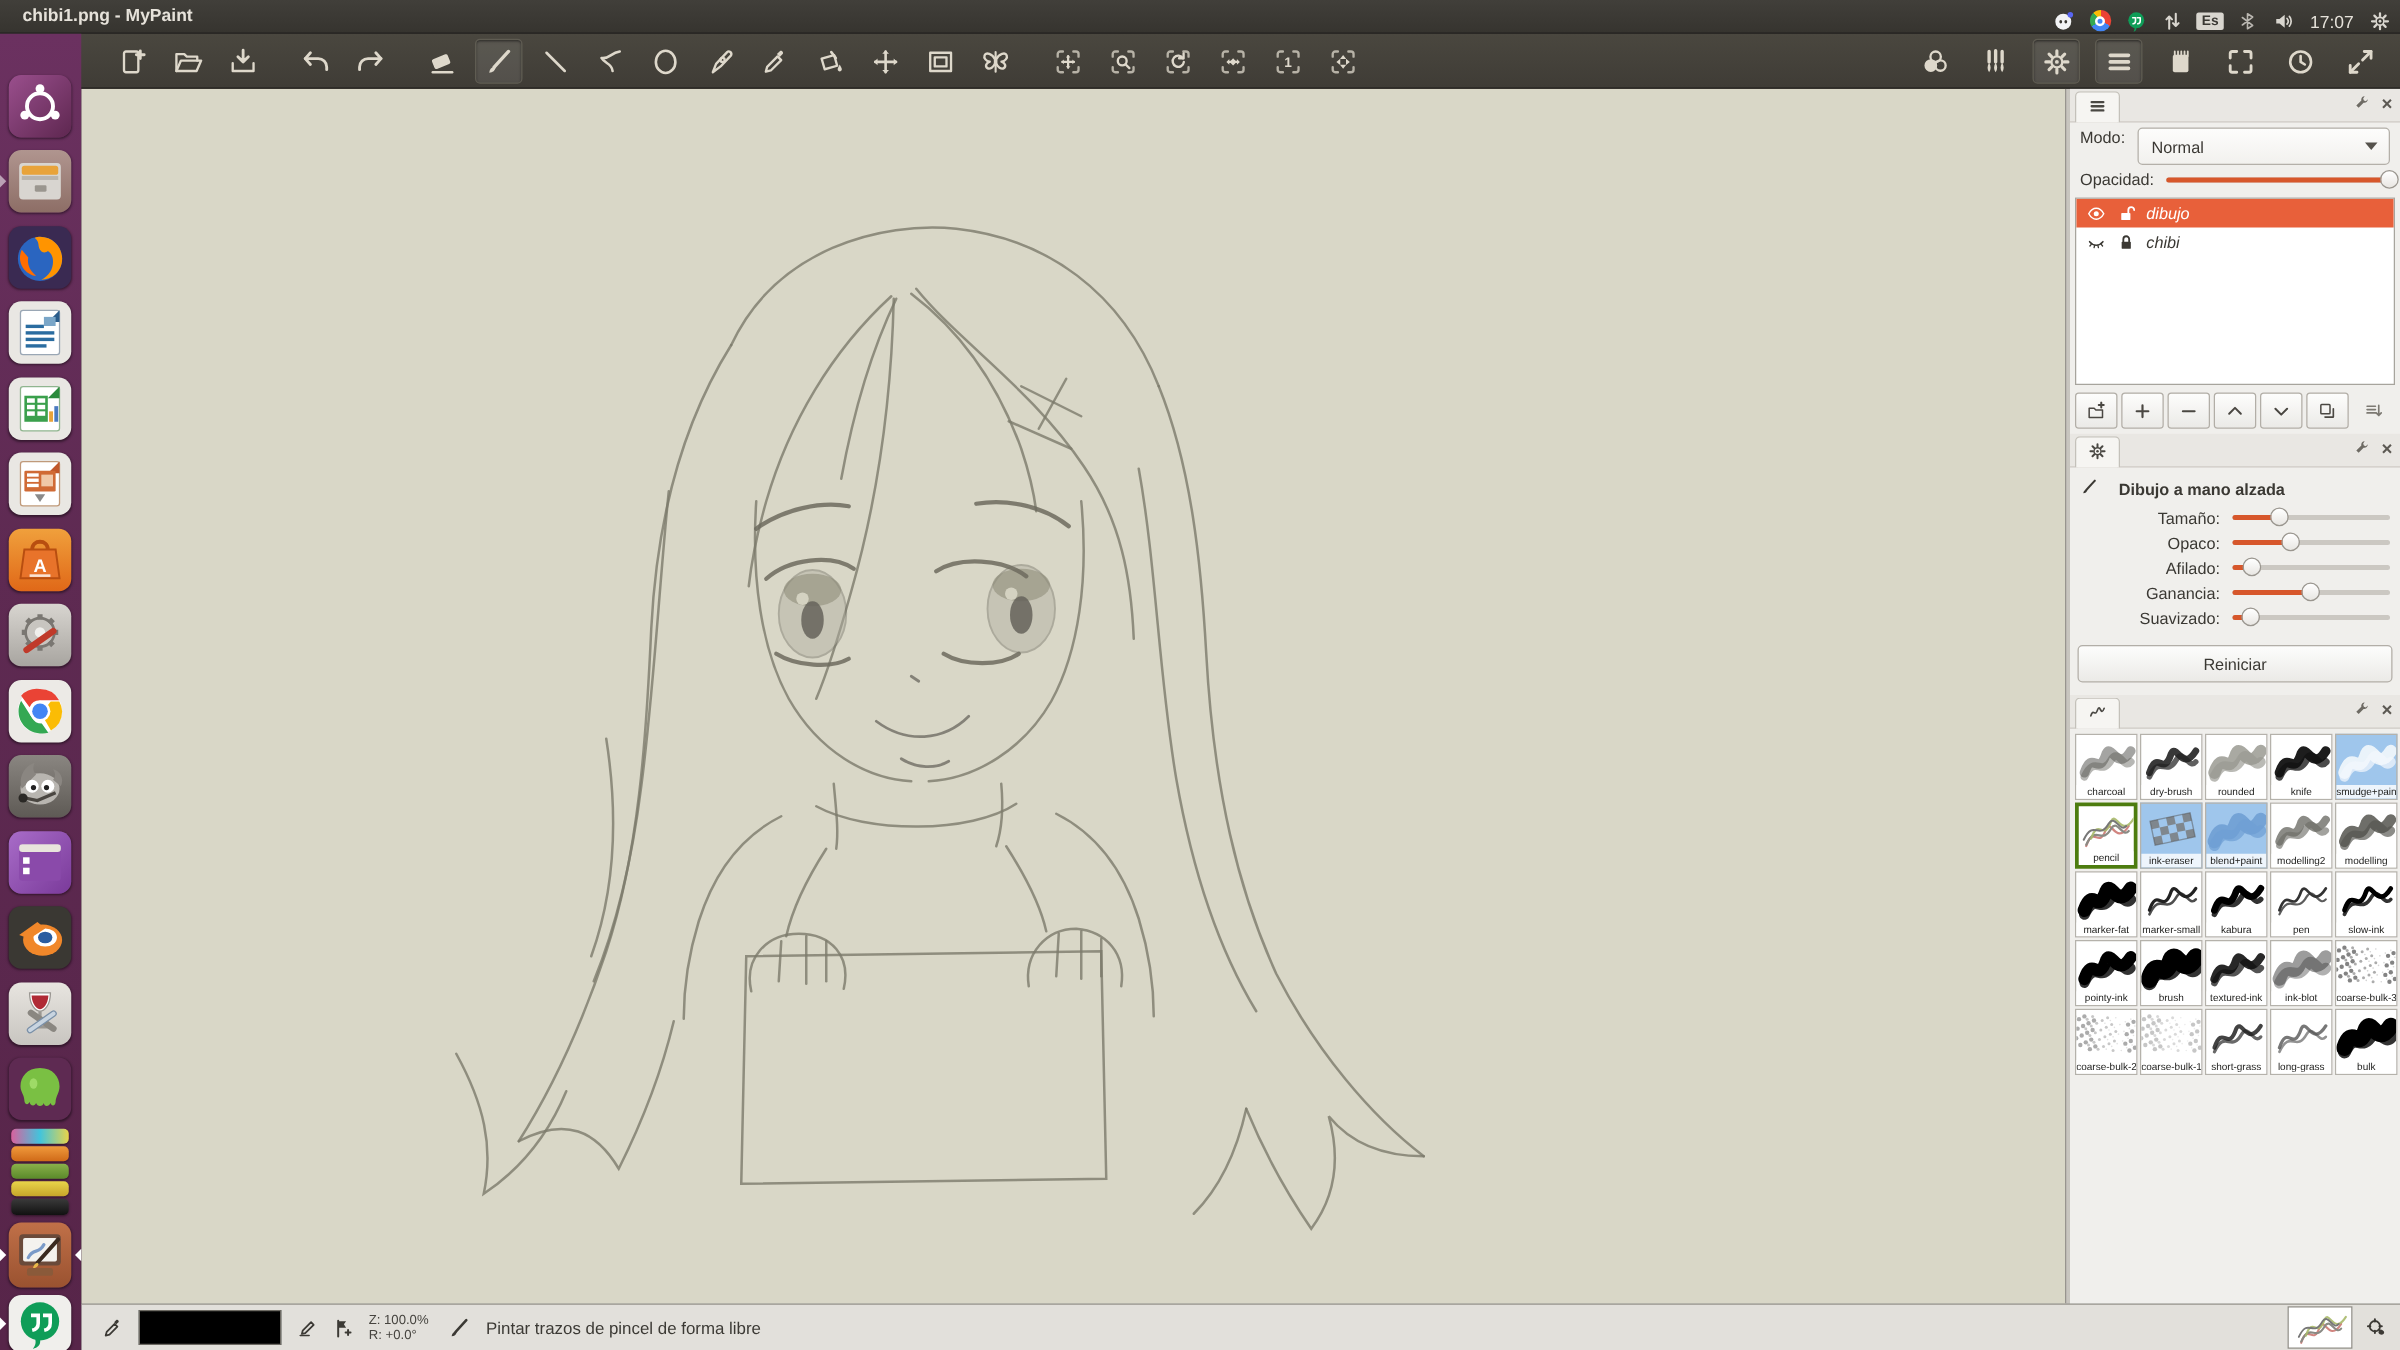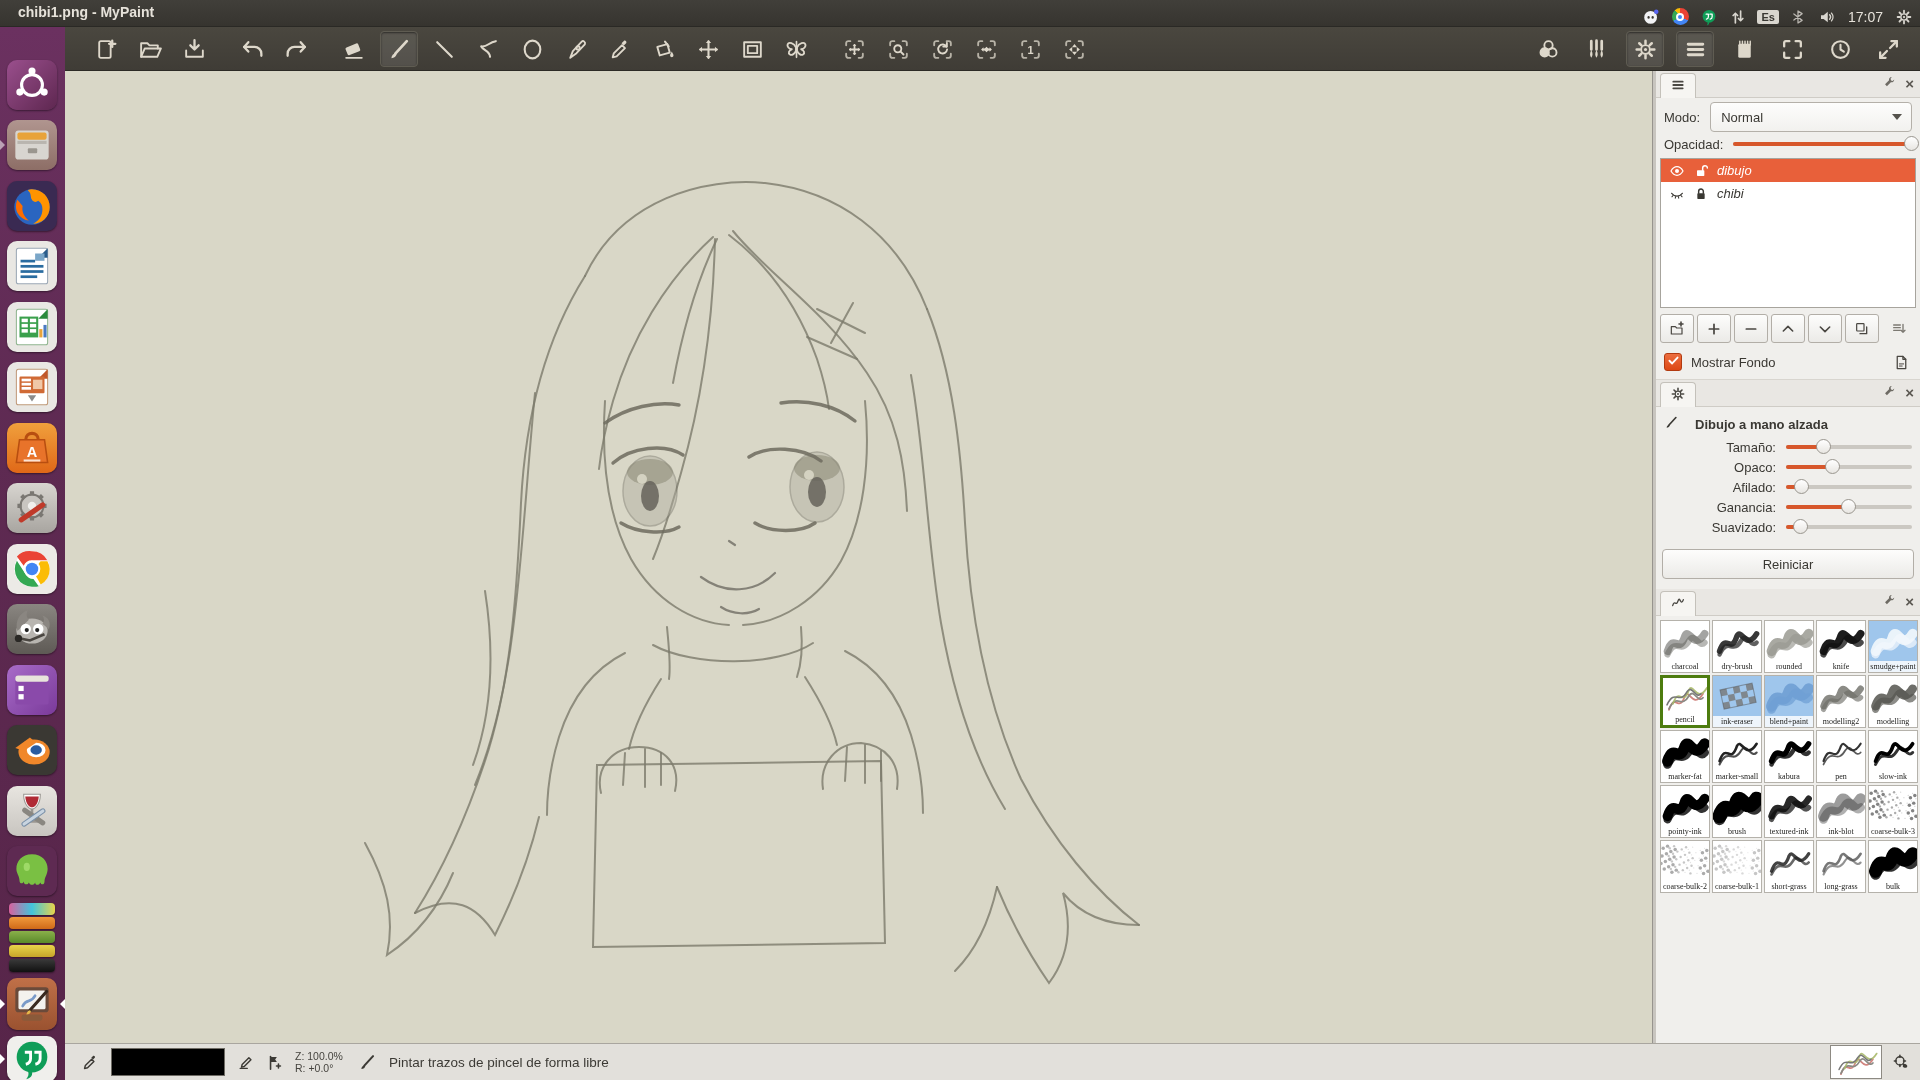--- a/index.html
+++ b/index.html
@@ -50,21 +50,21 @@
   #panel{position:absolute;left:1656px;top:71px;width:264px;height:972px;background:#f0efec;
     font-size:13px;color:#3a3833;}
   .tabbar{position:relative;height:26px;background:#e9e7e3;border-bottom:1px solid #cfccc6;}
   .tab{position:absolute;left:4px;top:2px;width:34px;height:24px;background:#f6f5f2;
     border:1px solid #c4c1ba;border-bottom:none;border-radius:4px 4px 0 0;
     display:flex;align-items:center;justify-content:center;color:#4a4843;}
   .tab svg{width:16px;height:16px;}
   .tab-tools{position:absolute;right:6px;top:4px;display:flex;gap:8px;align-items:center;color:#6e6b64;}
   .tab-tools svg{width:14px;height:14px;}
   .tab-x{font-size:15px;line-height:14px;color:#5c5953;font-weight:bold;}
-  .prow{display:flex;align-items:center;padding:4px 8px;}
+  .prow{display:flex;align-items:flex-start;padding:4px 8px;}
   .plabel{white-space:nowrap;}
   .dropdown{flex:1;margin-left:10px;height:28px;background:linear-gradient(#fdfdfc,#f2f1ee);
     border:1px solid #b4b0a9;border-radius:4px;display:flex;align-items:center;position:relative;}
   .dropdown span{margin-left:10px;}
   .dd-arrow{position:absolute;right:9px;top:11px;width:0;height:0;
     border-left:5px solid transparent;border-right:5px solid transparent;border-top:6px solid #55524c;}
   .slider{flex:1;margin-left:10px;position:relative;height:16px;}
   .slider .track{position:absolute;left:0;right:0;top:6px;height:4px;background:#cbc8c2;border-radius:2px;}
   .slider .fill{position:absolute;left:0;top:6px;height:4px;background:#d7572b;border-radius:2px;}
   .slider .thumb{position:absolute;top:0;width:15px;height:15px;border-radius:50% 50% 50% 50%;
@@ -84,21 +84,21 @@
   .checkbox svg{width:13px;height:13px;color:#fff;}
   #bg-row .plabel{margin-left:9px;flex:1;}
   #bg-row .doc-ic{color:#4a4742;width:17px;height:17px;}
   #fh-title{display:flex;align-items:center;gap:16px;padding:8px 8px 4px 8px;font-weight:bold;}
   #fh-title svg{width:15px;height:15px;color:#3a3833;}
   .srow{display:flex;align-items:center;padding:2px 8px;}
   .srow .plabel{width:112px;text-align:right;}
   #reset-btn{margin:12px 6px 6px 6px;height:28px;background:linear-gradient(#fdfdfc,#ebeae7);
     border:1px solid #b2aea7;border-radius:4px;display:flex;align-items:center;justify-content:center;font-size:13px;}
   
-  #brush-grid{display:grid;grid-template-columns:repeat(5,50px);grid-auto-rows:53px;gap:2px;padding:4px 2px 2px 4px;font-family:Liberation Serif, serif;}
+  #brush-grid{display:grid;grid-template-columns:repeat(5,50px);grid-auto-rows:53px;gap:2px;padding:4px 2px 2px 4px;}
   .bcell{position:relative;background:#fff;border:1px solid #b5b2ab;box-sizing:border-box;overflow:hidden;}
   .bcell.blue{background:#9fc6ec;}
   .bcell.selected{border:3px solid #4d7c0f;}
   .bcell svg{position:absolute;left:0;top:0;width:100%;height:80%;}
   .blabel{position:absolute;left:0;right:0;bottom:0;font-size:8px;text-align:center;color:#1c1c1a;
     background:rgba(255,255,255,.82);line-height:11px;white-space:nowrap;overflow:hidden;}
   
   #statusbar{position:absolute;left:65px;top:1043px;width:1855px;height:37px;background:#e2e0db;
     border-top:1px solid #a9a69f;box-sizing:border-box;z-index:20;display:flex;align-items:center;color:#3c3a35;}
   #statusbar .sic{width:22px;height:22px;color:#3c3a35;flex:0 0 auto;display:flex;align-items:center;justify-content:center;}
@@ -267,33 +267,20 @@
             <path d="M9 19h10V9" stroke-width="2"></path>
           </svg>
         </div>
         <div class="lbtn flat">
           <svg viewBox="0 0 24 24" fill="none" stroke="currentColor" stroke-width="1.8" stroke-linecap="round" stroke-linejoin="round">
             <path d="M4 6h10M4 10h10M4 14h10" stroke-width="2"></path>
             <path d="M18 5v12m0 0l-3-3m3 3l3-3" stroke-width="2"></path>
           </svg>
         </div>
       </div>
-    <div id="bg-row">
-      <div class="checkbox">
-          <span><svg viewBox="0 0 24 24" fill="none" stroke="currentColor" stroke-width="1.8" stroke-linecap="round" stroke-linejoin="round">
-              <path d="M4.5 12.5l5 5L19.5 6.5" stroke-width="3.4"></path>
-            </svg></span>
-        </div>
-      <span class="plabel">Mostrar Fondo</span>
-      <span class="doc-ic"><svg viewBox="0 0 24 24" fill="none" stroke="currentColor" stroke-width="1.8" stroke-linecap="round" stroke-linejoin="round">
-            <path d="M6 3.5h8l4 4v13H6z"></path>
-            <path d="M14 3.5v4h4"></path>
-            <path d="M9 14h6M9 17h4" stroke-width="1.4"></path>
-          </svg></span>
-    </div>
 
     <div class="tabbar">
       <div class="tab">
           <span><svg viewBox="0 0 24 24" fill="none" stroke="currentColor" stroke-width="1.8" stroke-linecap="round" stroke-linejoin="round">
               <circle cx="12" cy="12" r="4.2"></circle>
               <circle cx="12" cy="12" r="1.5" fill="currentColor" stroke="none"></circle>
               <path d="M12 3.5v3M12 17.5v3M3.5 12h3M17.5 12h3M6 6l2.1 2.1M15.9 15.9L18 18M18 6l-2.1 2.1M8.1 15.9L6 18" stroke-width="2.4"></path>
             </svg></span>
         </div>
       <div class="tab-tools">

